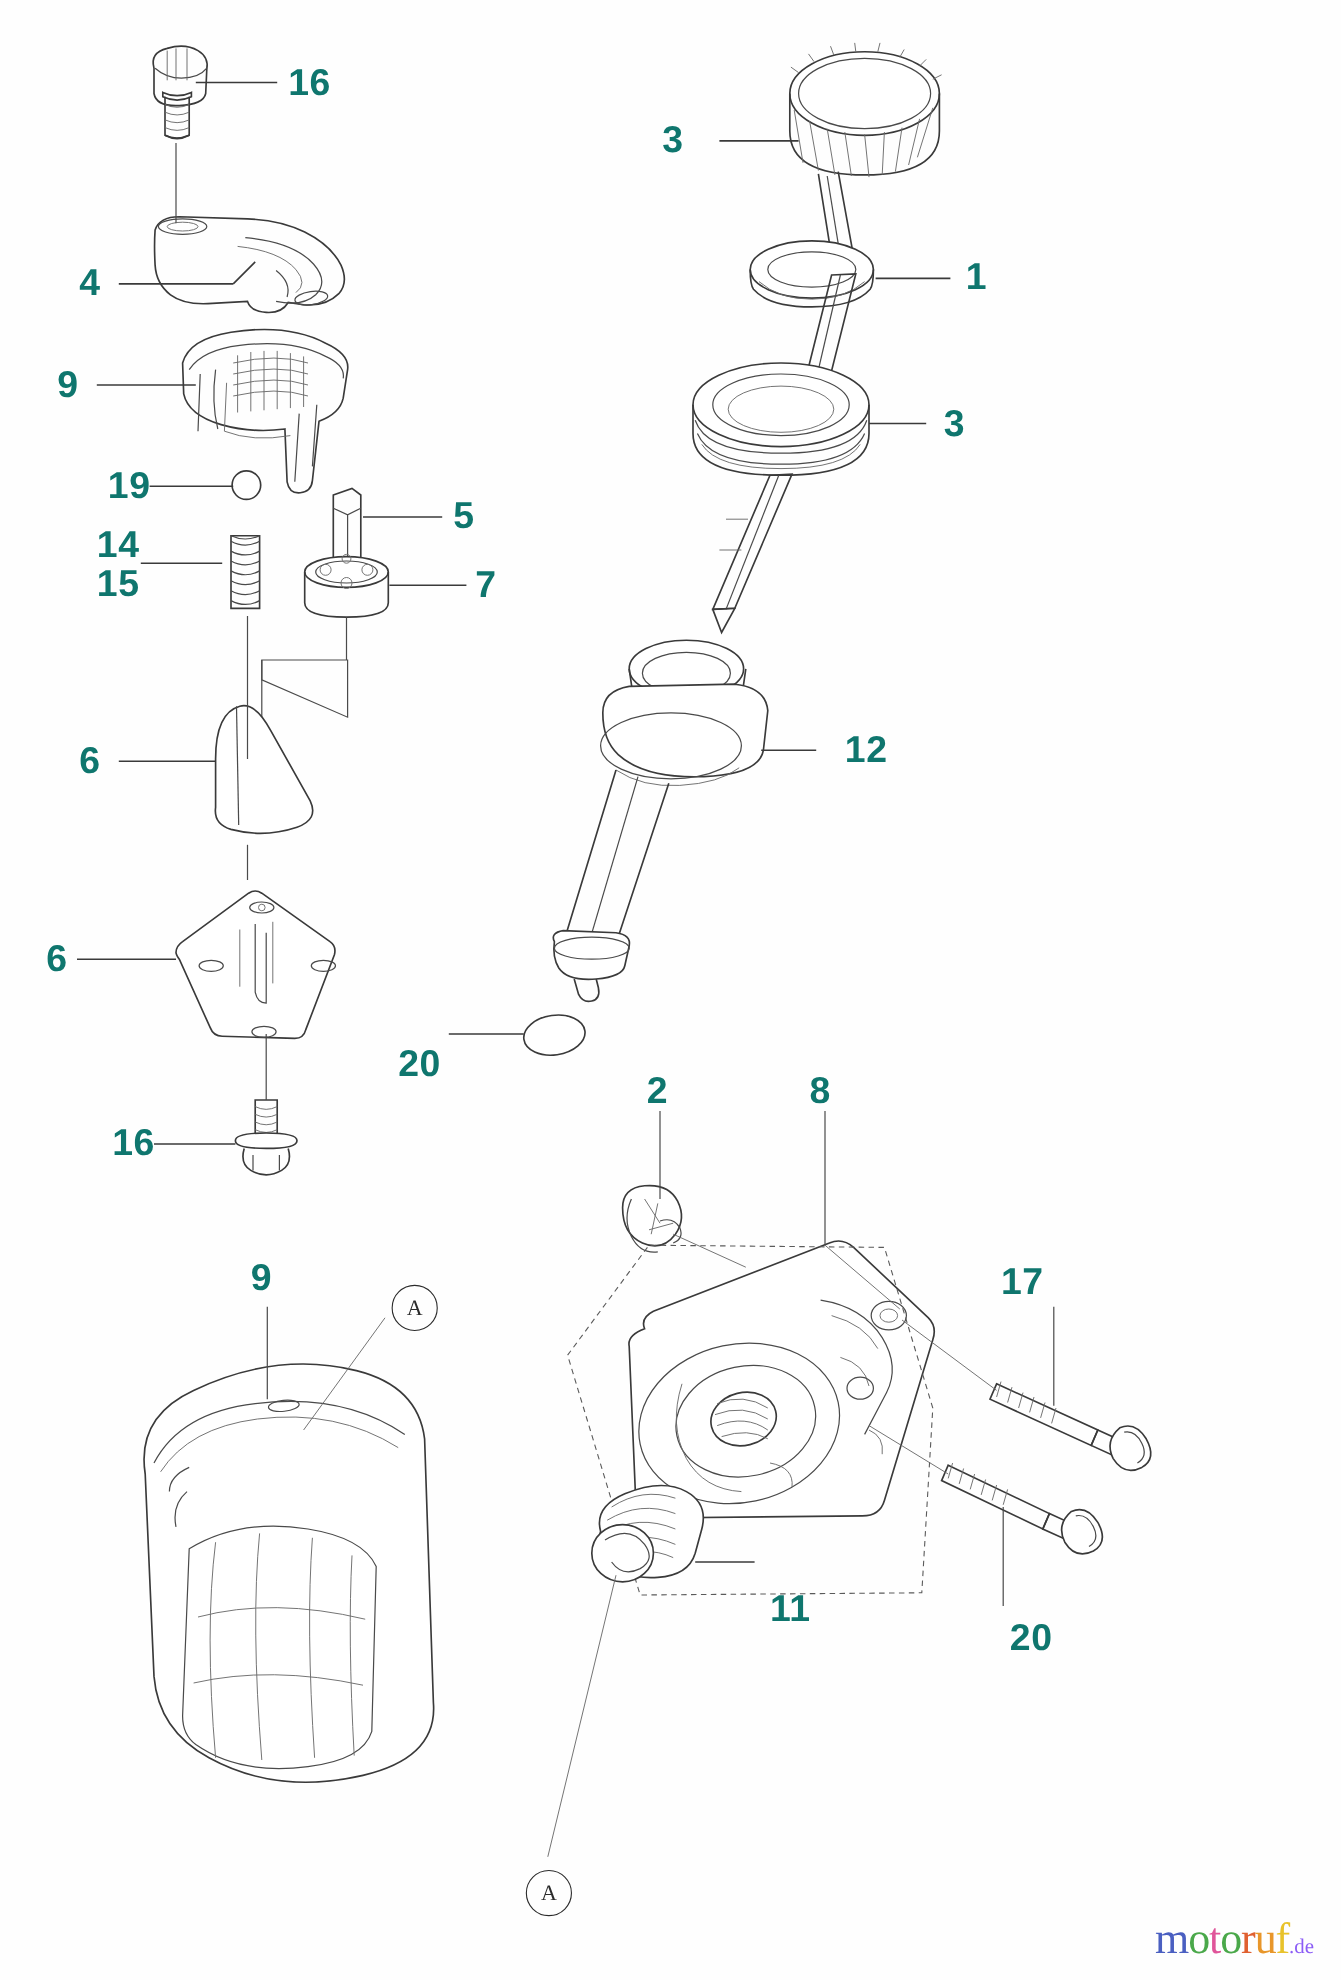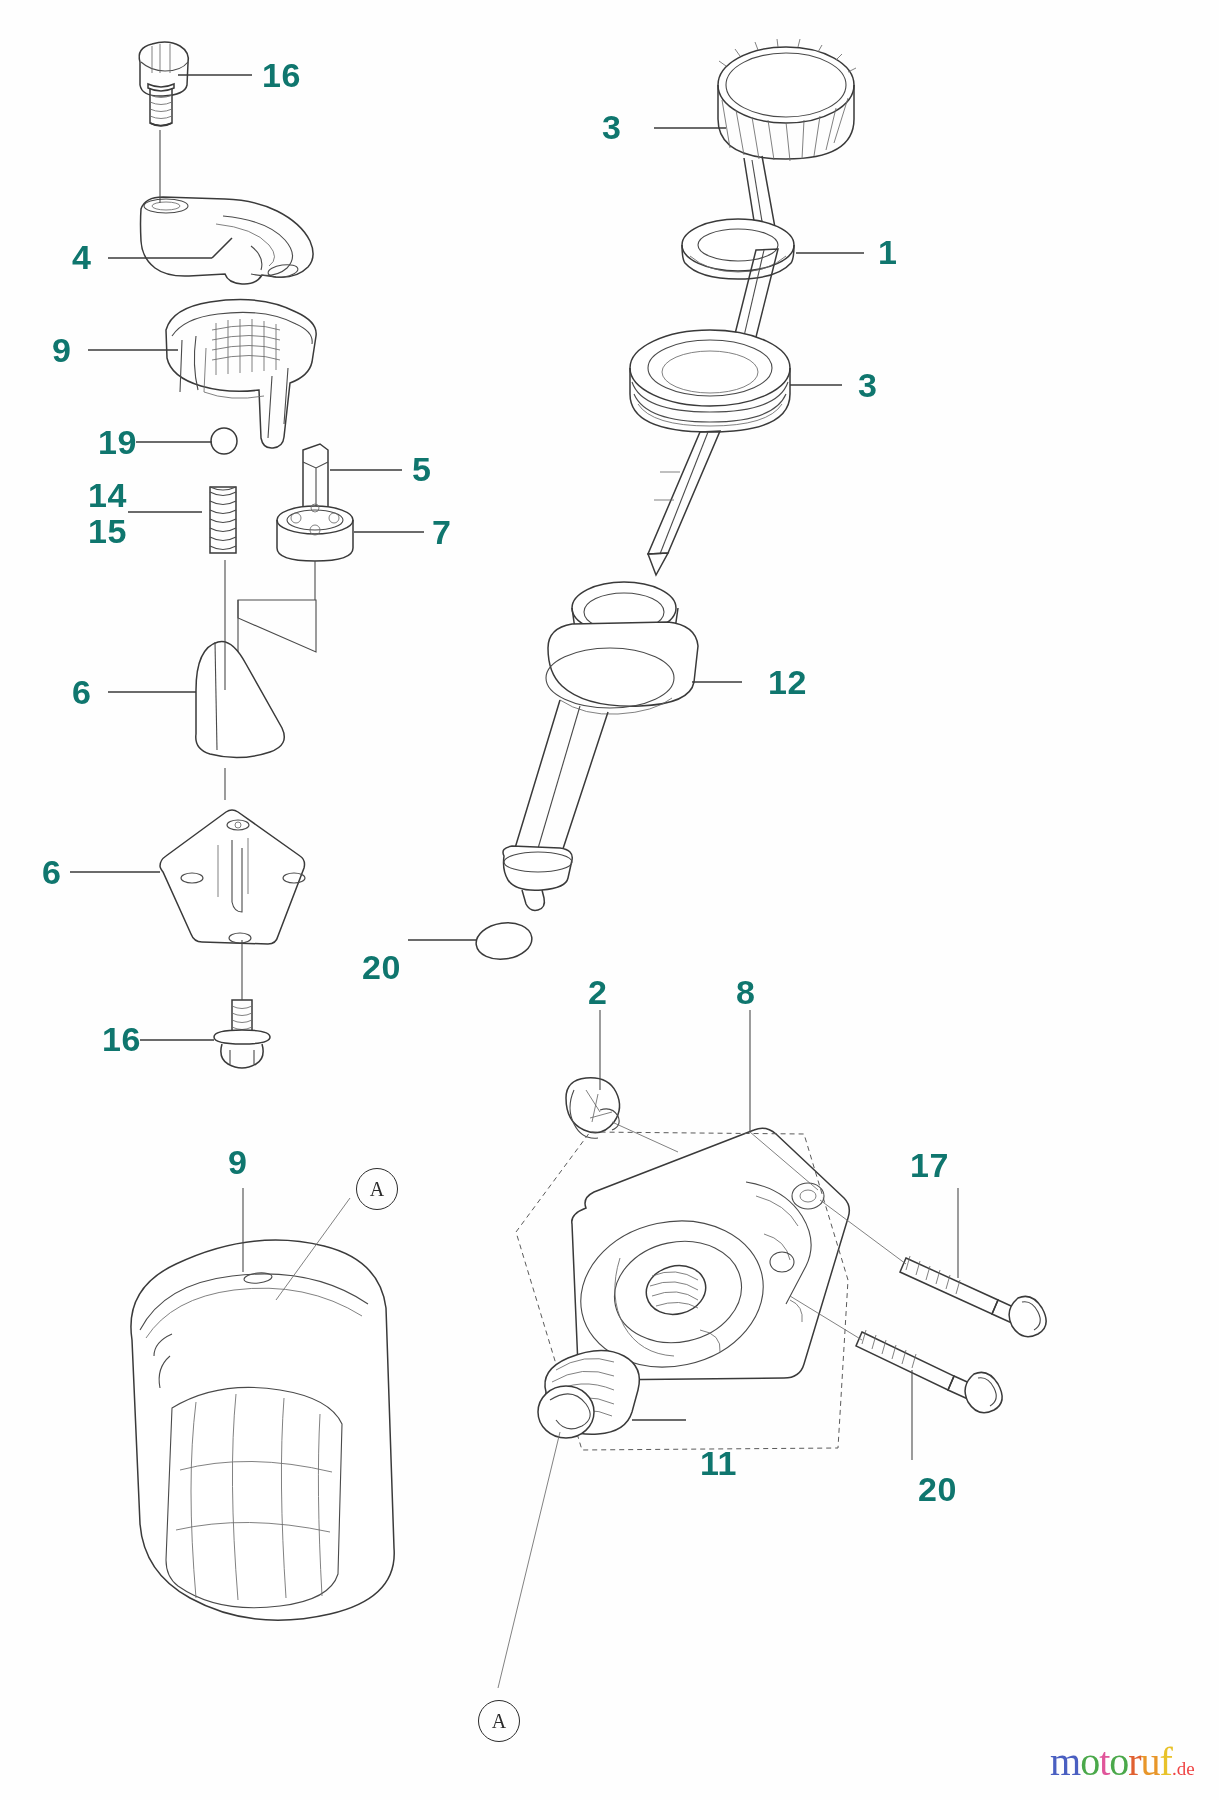--- a/index.html
+++ b/index.html
@@ -9,21 +9,21 @@
   .callout{position:absolute;font-family:"Liberation Sans",sans-serif;
            font-size:34px;font-weight:700;color:#0f766e;letter-spacing:0.5px;
            line-height:1;white-space:nowrap;}
   .refbubble{position:absolute;width:40px;height:40px;border:1.6px solid #2b2b2b;
              border-radius:50%;display:flex;align-items:center;justify-content:center;
              font-size:20px;color:#2b2b2b;font-family:"Liberation Serif",serif;
              background:transparent;}
   #watermark{position:absolute;left:1050px;top:1742px;font-family:"Liberation Serif",serif;
              font-size:40px;line-height:1;letter-spacing:-1px;white-space:nowrap;}
   #watermark .l{font-weight:400;}
-  #watermark .suffix{font-size:19px;color:#ef4444;letter-spacing:0;}
+  #watermark .suffix{font-size:19px;color:#8b5cf6;letter-spacing:0;}
   svg{display:block;}
   .ln{stroke:#3a3a3a;stroke-width:1.5;fill:none;}
   .thin{stroke:#4a4a4a;stroke-width:1.1;fill:none;}
   .hair{stroke:#6a6a6a;stroke-width:0.85;fill:none;}
   .dash{stroke:#5a5a5a;stroke-width:1;fill:none;stroke-dasharray:5 4;}
   .fillw{fill:#ffffff;}
 </style>
 </head>
 <body>
 

